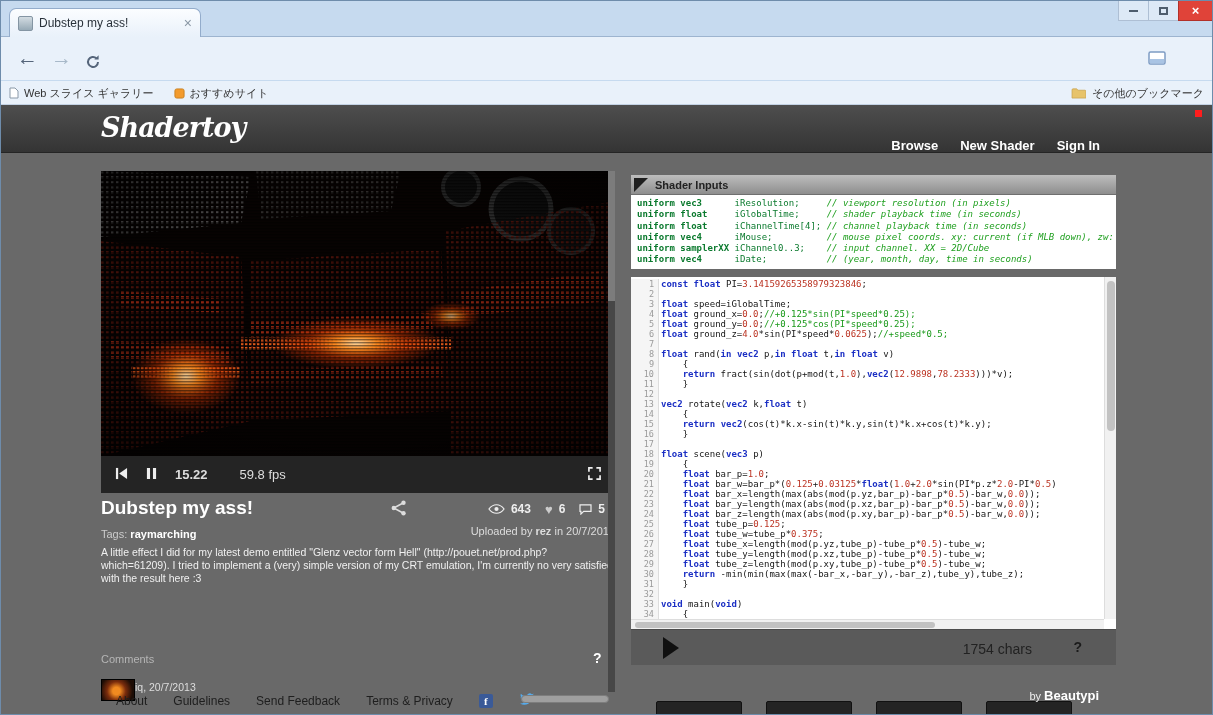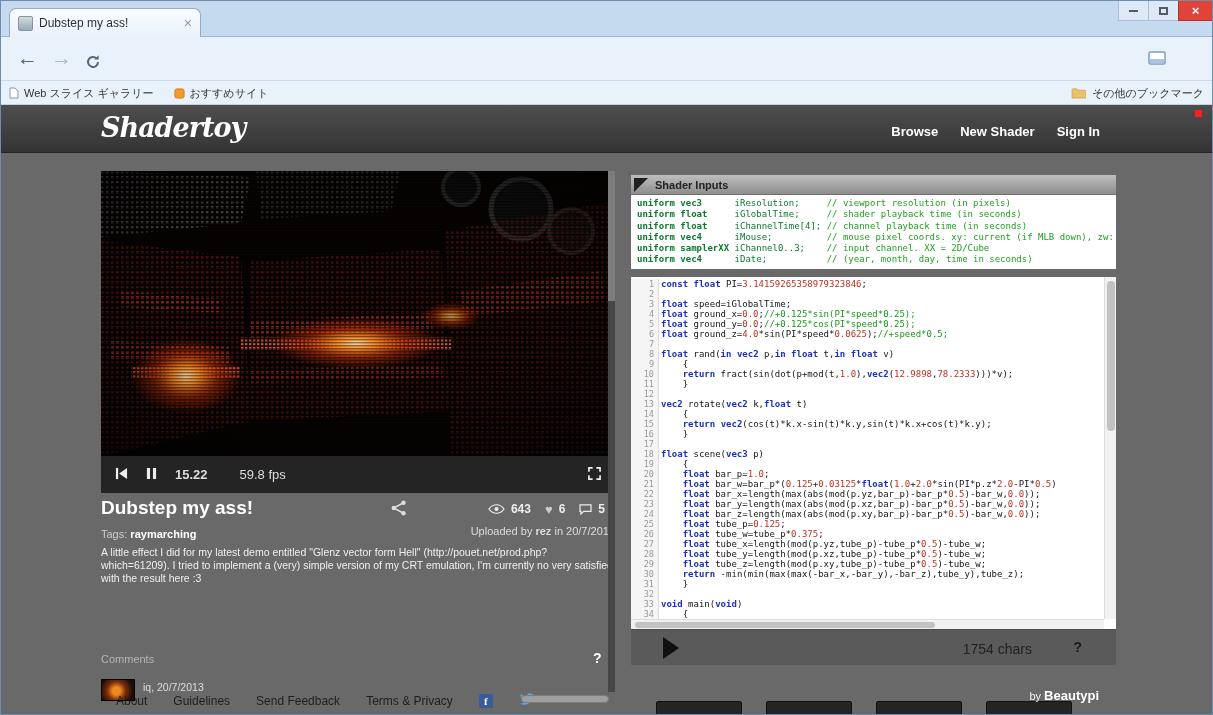--- a/index.html
+++ b/index.html
@@ -49,21 +49,21 @@
     font-family:"Liberation Sans",sans-serif;}
   .st-header{position:absolute;top:0;left:0;right:0;height:48px;background:linear-gradient(#4e4e4e,#343434);
     border-bottom:1px solid #252525;}
   .logo{position:absolute;left:100px;top:7px;font-family:"DejaVu Serif",serif;font-style:italic;font-weight:bold;
     font-size:27px;color:#fff;letter-spacing:-1px;}
   .searchbox{position:absolute;left:222px;top:12px;width:218px;height:24px;background:#1f1f1f;border:1px solid #0c0c0c;
     border-radius:12px;display:flex;align-items:center;box-shadow:0 1px 0 rgba(255,255,255,.15);}
   .search-circle{width:20px;height:20px;margin-left:2px;border-radius:50%;background:#3a3a3a;display:flex;
     align-items:center;justify-content:center;}
   .search-ph{font-size:12px;font-style:italic;color:#8a8a8a;margin-left:8px;}
-  .st-nav{position:absolute;right:112px;top:2px;height:48px;display:flex;align-items:center;gap:22px;}
+  .st-nav{position:absolute;right:112px;top:16px;height:48px;display:flex;align-items:center;gap:22px;}
   .st-nav span{color:#fff;font-weight:bold;font-size:13px;cursor:pointer;}
   .notif-dot{position:absolute;right:10px;top:5px;width:7px;height:7px;background:#ff1d1d;}
 
   
   .canvas{position:absolute;left:100px;top:66px;width:514px;height:285px;background:#000;}
   .canvas svg{display:block;width:100%;height:100%;}
   .playbar{position:absolute;left:100px;top:351px;width:514px;height:37px;background:#242424;display:flex;
     align-items:center;padding:0 14px;gap:18px;}
   .ptime{font-size:13px;font-weight:bold;color:#ddd;}
   .pfps{font-size:13px;color:#ddd;margin-left:14px;}
@@ -75,42 +75,42 @@
   .stat-num{font-size:12px;font-weight:bold;color:#eee;margin-right:8px;}
   .heart{font-size:13px;color:#ccc;line-height:13px;}
   .tagsrow{position:absolute;left:100px;top:423px;width:514px;font-size:11px;color:#ccc;}
   .tagsrow .tagval{font-weight:bold;color:#fff;}
   .uploaded{position:absolute;right:0;top:-3px;font-size:11px;color:#ddd;}
   .uploaded .uploader{font-weight:bold;}
   .desc{position:absolute;left:100px;top:441px;width:512px;font-size:10.5px;line-height:13px;color:#f0f0f0;
     overflow-wrap:anywhere;}
   .comments-label{position:absolute;left:100px;top:548px;font-size:11px;color:#b5b5b5;}
   .comments-help{position:absolute;left:592px;top:545px;font-size:14px;font-weight:bold;color:#fff;}
-  .comment{position:absolute;left:100px;top:574px;display:flex;gap:8px;align-items:flex-start;}
+  .comment{position:absolute;left:100px;top:574px;display:flex;gap:0;align-items:flex-start;}
   .avatar{width:34px;height:22px;border:1px solid #000;
     background:radial-gradient(circle at 45% 55%, #f08a20 0 18%, #7a2c0c 45%, #1d0d06 78%);}
   .comment-author{font-size:10.5px;color:#ddd;padding-top:2px;}
   .footer{position:absolute;left:115px;top:587px;display:flex;gap:26px;align-items:center;font-size:12px;color:#1e1e1e;}
   .footer span{cursor:pointer;}
   .fb{width:14px;height:14px;background:#3a5a98;border-radius:2px;color:#fff;font-family:"Liberation Serif",serif;
     font-weight:bold;font-size:11px;display:flex;align-items:center;justify-content:center;}
   .hthumb{position:absolute;left:520px;top:590px;width:88px;height:8px;background:#9f9f9f;border-radius:4px;border:1px solid #7d7d7d;}
   .lvscroll{position:absolute;left:607px;top:66px;width:7px;height:521px;background:#474747;z-index:4;}
   .lvthumb{position:absolute;left:0;top:0;width:7px;height:130px;background:#7c7c7c;}
 
   
   .inputs-header{position:absolute;left:630px;top:70px;width:485px;height:20px;
     background:linear-gradient(#bdbdbd,#8e8e8e);border-bottom:1px solid #6f6f6f;
     font-size:11px;font-weight:bold;color:#222;line-height:20px;padding-left:24px;}
   .collapse-tri{position:absolute;left:3px;top:3px;}
   .inputs-code{position:absolute;left:630px;top:90px;width:485px;height:74px;background:#fff;overflow:hidden;
     padding:3px 6px;font-family:"DejaVu Sans Mono",monospace;font-size:9px;line-height:11.3px;white-space:pre;color:#0b7a2e;}
   .inputs-code .kw{font-weight:bold;color:#0b7a2e;}
   .inputs-code .num{color:#0b7a2e;}
-  .inputs-code .com{color:#21a021;}
+  .inputs-code .com{color:#21a021;font-style:italic;}
 
   .editor-area{position:absolute;left:630px;top:172px;width:485px;height:352px;background:#fff;}
   .gutter{position:absolute;left:0;top:2px;bottom:10px;width:28px;background:#f5f5f5;border-right:1px solid #ddd;overflow:hidden;}
   .gutter .ln{height:10px;line-height:10px;font-family:"DejaVu Sans Mono",monospace;font-size:8.5px;color:#9a9a9a;
     text-align:right;padding-right:4px;}
   .codelines{position:absolute;left:30px;right:12px;top:2px;bottom:10px;overflow:hidden;}
   .codelines .cl{height:10px;line-height:10px;font-family:"DejaVu Sans Mono",monospace;font-size:9px;white-space:pre;color:#151515;}
   .editor-area .kw{color:#1b2fc4;font-weight:bold;}
   .editor-area .num{color:#bb3322;}
   .editor-area .com{color:#199919;}

